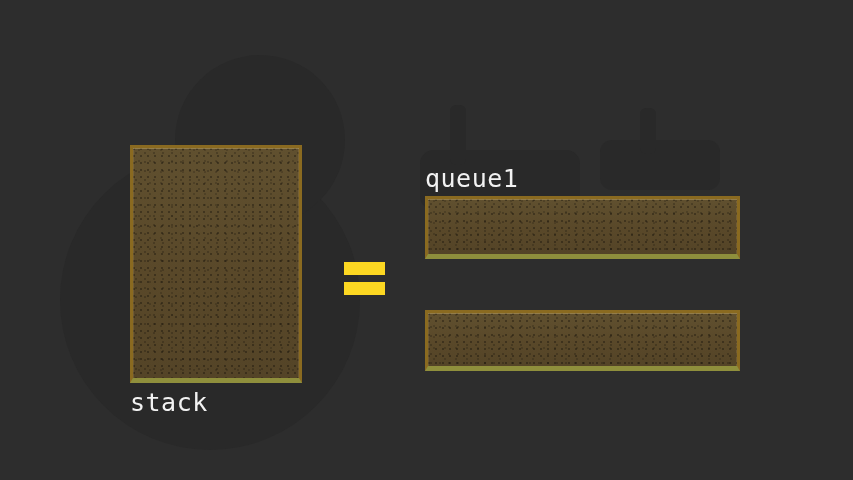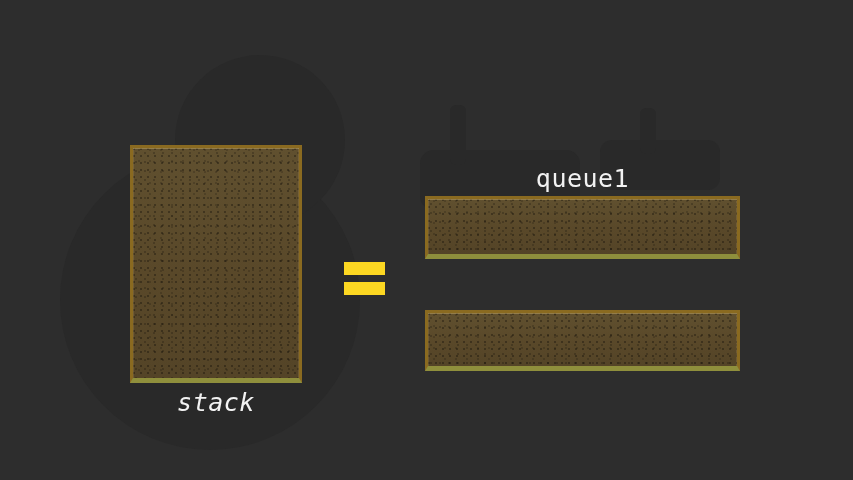--- a/index.html
+++ b/index.html
@@ -51,23 +51,23 @@
   .box-queue1 { left: 425px; top: 196px; width: 315px; height: 63px; }
   .box-queue2 { left: 425px; top: 310px; width: 315px; height: 61px; }
 
   
   .label {
     position: absolute;
     color: #f2f2f2;
     font-size: 25px;
     letter-spacing: 0.5px;
     white-space: nowrap;
-    text-align: center;
+    text-align: left;
   }
-  .label-stack  { left: 130px; top: 388px; width: 172px; font-style: italic; }
+  .label-stack  { left: 130px; top: 388px; width: 172px; }
   .label-queue1 { left: 425px; top: 164px; width: 315px; }
   .label-queue2 { left: 425px; top: 277px; width: 315px; }
 
   
   .equals {
     position: absolute;
     left: 344px;
     top: 262px;
     width: 41px;
     height: 33px;

